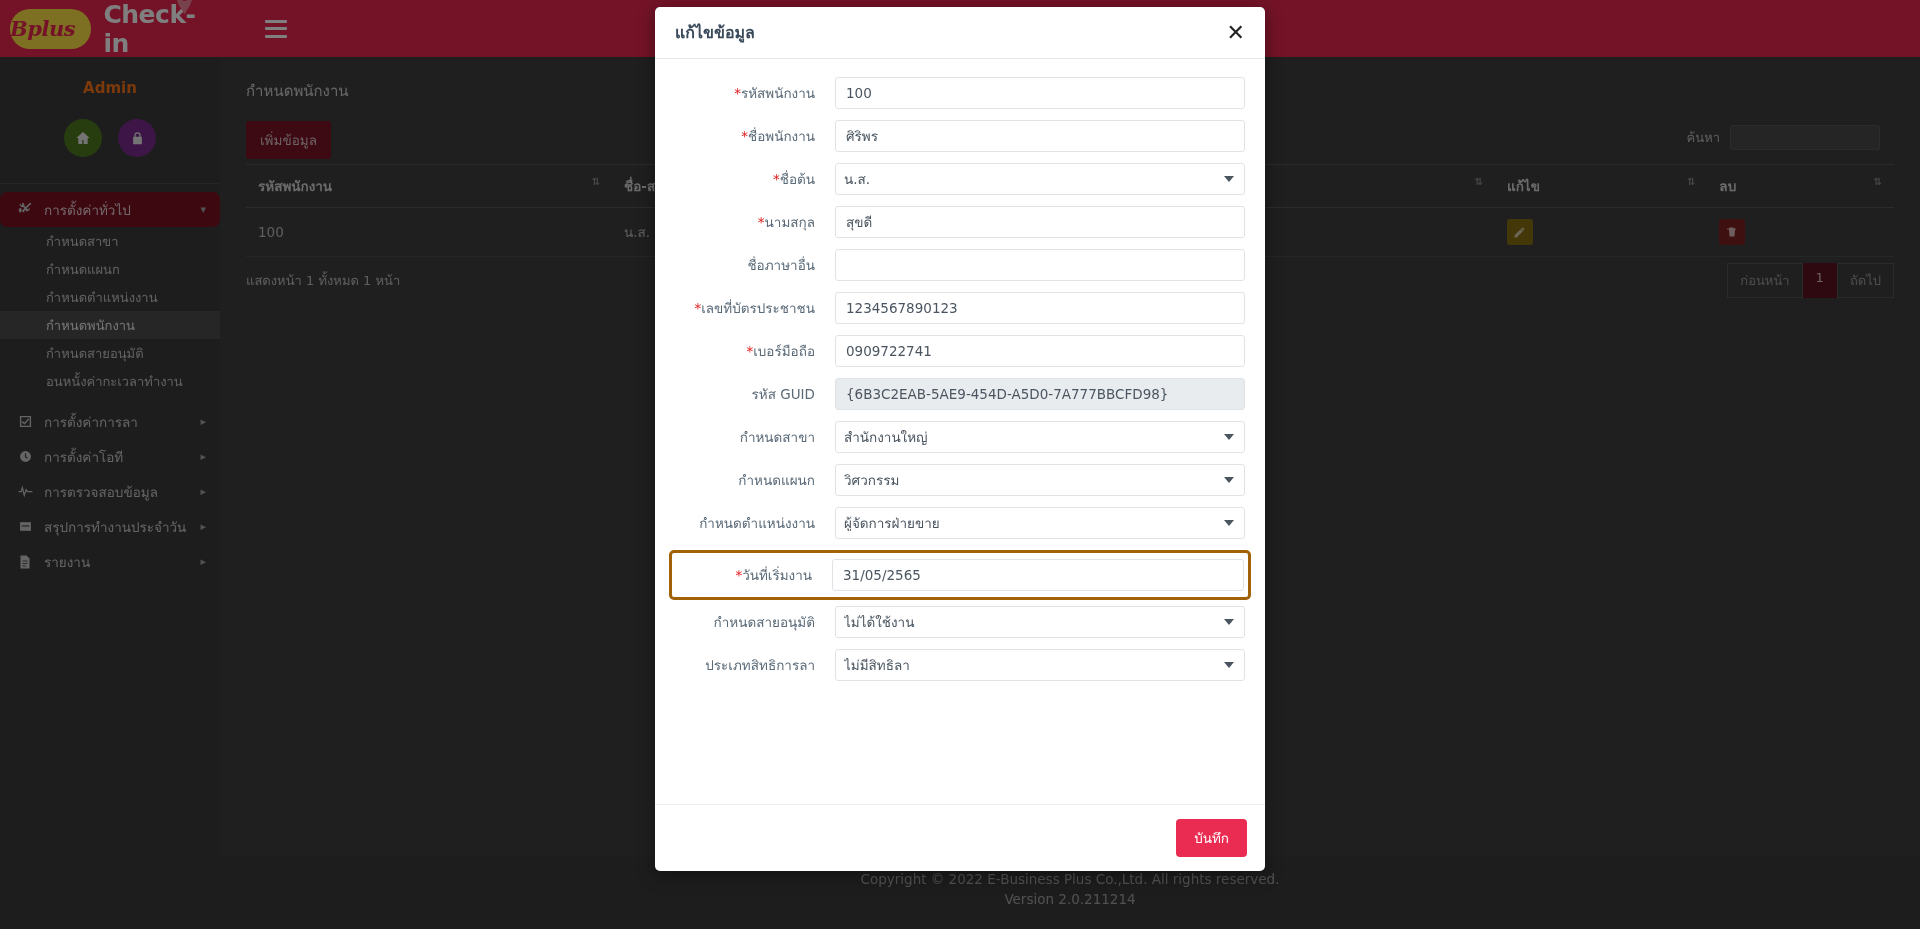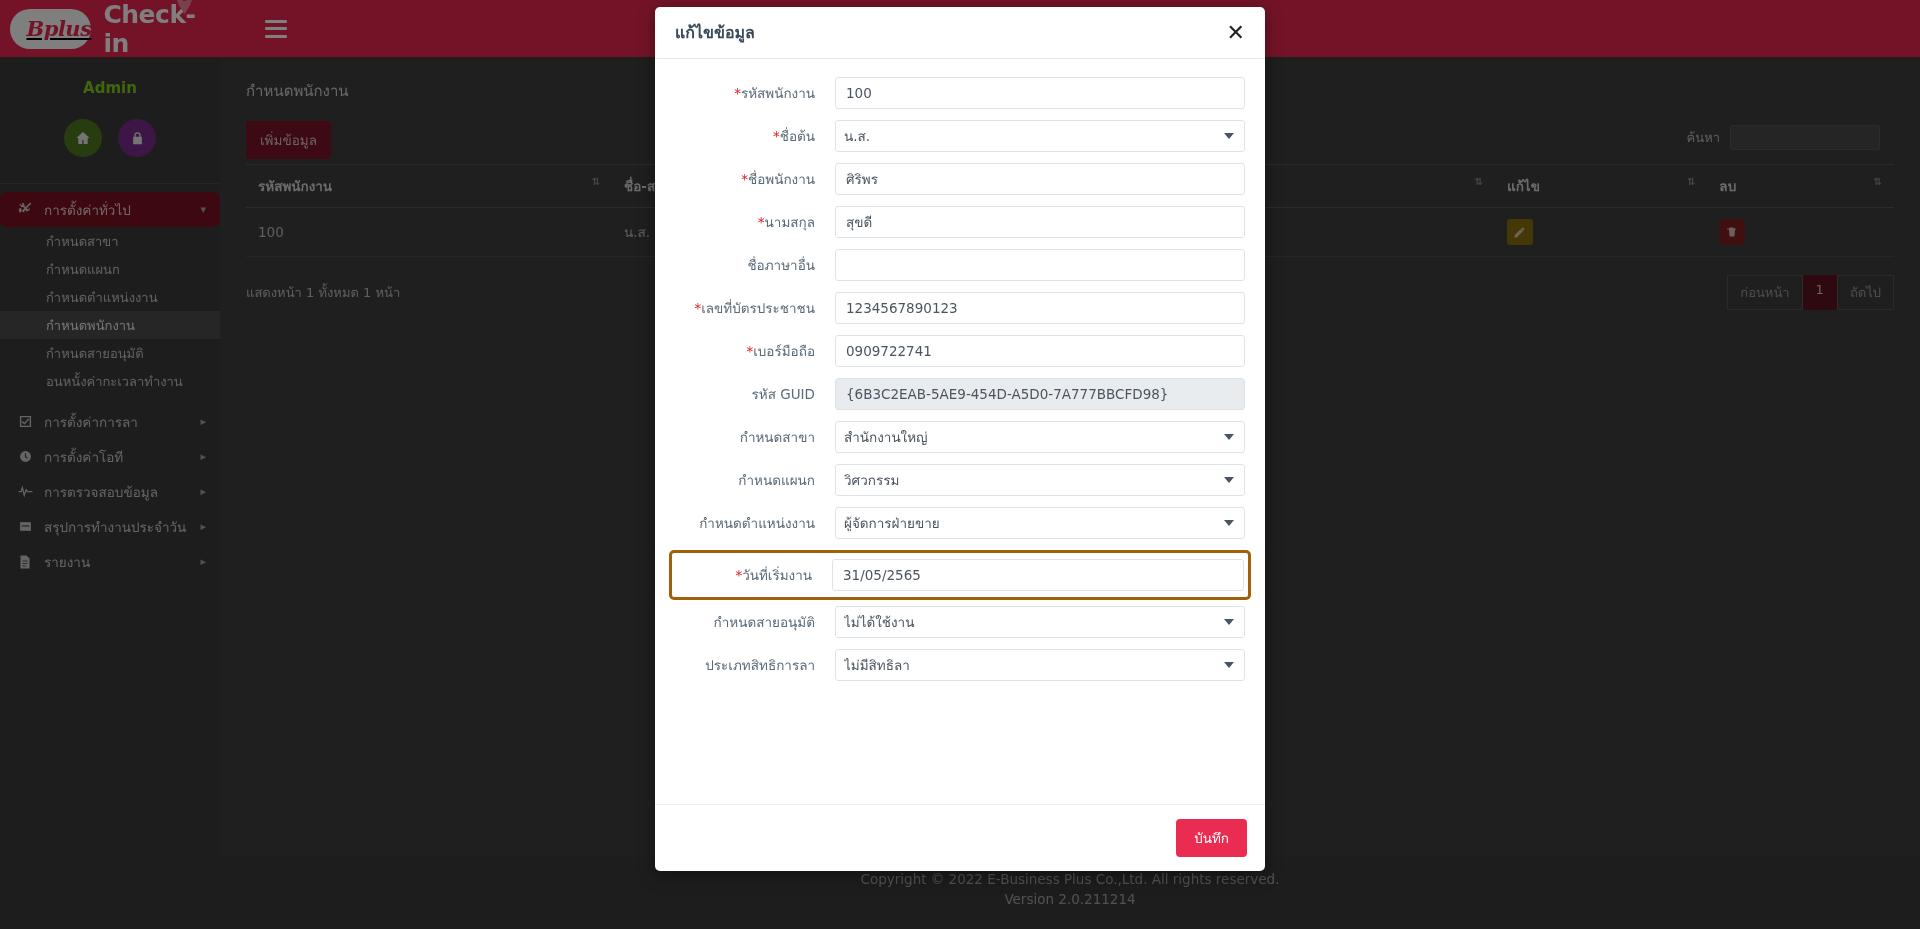--- a/index.html
+++ b/index.html
@@ -16,24 +16,23 @@
   .topbar {
     position: absolute; top: 0; left: 0; width: 1920px; height: 57px;
     background: #e8264f;
     display: flex; align-items: center;
   }
   .brand-wrap {
     width: 220px; height: 57px; display: flex; align-items: center; padding-left: 10px;
   }
   .brand-pill {
     width: 82px; height: 40px; border-radius: 22px;
-    background: #ffffff;
-    display: flex; align-items: center; justify-content: flex-end;
+    background: #fde047;
+    display: flex; align-items: center; justify-content: flex-start;
     margin-right: 12px;
-    text-decoration: underline;
   }
   .brand-pill span {
     font-family: "DejaVu Serif", "Liberation Serif", serif;
     font-style: italic; font-weight: bold; font-size: 21px; color: #e8264f;
     letter-spacing: -0.5px;
   }
   .brand-text {
     color: #ffffff; font-size: 25px; font-weight: bold; letter-spacing: -0.5px;
     position: relative;
   }
@@ -47,21 +46,21 @@
   }
   .hamburger i { display: block; height: 3px; background: #fff; border-radius: 1px; }
 
   .sidebar {
     position: absolute; top: 57px; left: 0; width: 220px; height: 872px;
     background: #3b3b3b; color: #cfcfcf;
   }
   .side-user {
     text-align: center; padding-top: 22px;
   }
-  .side-user .name { font-size: 15px; font-weight: bold; color: #84cc16; }
+  .side-user .name { font-size: 15px; font-weight: bold; color: #f97316; }
   .side-icons { display: flex; justify-content: center; gap: 16px; margin-top: 22px; padding-bottom: 26px;
     border-bottom: 1px solid #4a4a4a; }
   .circ { width: 38px; height: 38px; border-radius: 50%; display: flex; align-items: center; justify-content: center; cursor: pointer; }
   .circ.green { background: #4f7a1e; }
   .circ.purple { background: #7b2d8e; }
   .circ svg { fill: #e9e9e9; }
 
   .menu { margin-top: 8px; }
   .menu-item {
     display: flex; align-items: center; height: 35px; padding: 0 14px;
@@ -103,21 +102,21 @@
   }
   table.grid th .sort { position: absolute; right: 12px; top: 11px; font-size: 10px; color: #8d8d8d; }
   table.grid td {
     font-size: 13.5px; color: #bdbdbd; padding: 11px 12px; border-bottom: 1px solid #4d4d4d;
   }
   .act-btn { width: 26px; height: 26px; border-radius: 3px; display: inline-flex; align-items: center; justify-content: center; cursor: pointer; }
   .act-edit { background: #8a7111; }
   .act-del { background: #7d2121; }
   .act-btn svg { fill: #d9d0b0; }
   .act-del svg { fill: #dcbcbc; }
-  .tbl-foot { display: flex; justify-content: space-between; align-items: center; margin-top: 18px; }
+  .tbl-foot { display: flex; justify-content: space-between; align-items: center; margin-top: 6px; }
   .tbl-foot .info { font-size: 13px; color: #bdbdbd; }
   .pager { display: flex; }
   .pager div {
     border: 1px solid #565656; padding: 6px 12px; font-size: 13px; color: #9a9a9a; cursor: pointer;
   }
   .pager div.cur { background: #5c121f; color: #d9bfc4; border-color: #5c121f; }
 
   .footer {
     position: absolute; left: 220px; top: 857px; width: 1700px; height: 72px;
     background: #3b3b3b; color: #a3a3a3; font-size: 13.5px;
@@ -351,28 +350,28 @@
     <div class="modal-head">
       <div class="modal-title">แก้ไขข้อมูล</div>
       <div class="modal-close">✕</div>
     </div>
     <div class="modal-body" id="form-rows">
         <div class="frow">
           <div class="flabel"><span class="req">*</span><span>รหัสพนักงาน</span></div>
           <div class="fctl"><input type="text" value="100" style=""></div>
         </div>
         <div class="frow">
-          <div class="flabel"><span class="req">*</span><span>ชื่อต้น</span></div>
-          <div class="fctl">
-            <div class="selwrap"><select><option>น.ส.</option></select></div>
-          </div>
-        </div>
-        <div class="frow">
           <div class="flabel"><span class="req">*</span><span>ชื่อพนักงาน</span></div>
           <div class="fctl"><input type="text" value="ศิริพร" style=""></div>
+        </div>
+        <div class="frow">
+          <div class="flabel"><span class="req">*</span><span>ชื่อต้น</span></div>
+          <div class="fctl">
+            <div class="selwrap"><select><option>น.ส.</option></select></div>
+          </div>
         </div>
         <div class="frow">
           <div class="flabel"><span class="req">*</span><span>นามสกุล</span></div>
           <div class="fctl"><input type="text" value="สุขดี" style=""></div>
         </div>
         <div class="frow">
           <div class="flabel"><span>ชื่อภาษาอื่น</span></div>
           <div class="fctl"><input type="text" style=""></div>
         </div>
         <div class="frow">

